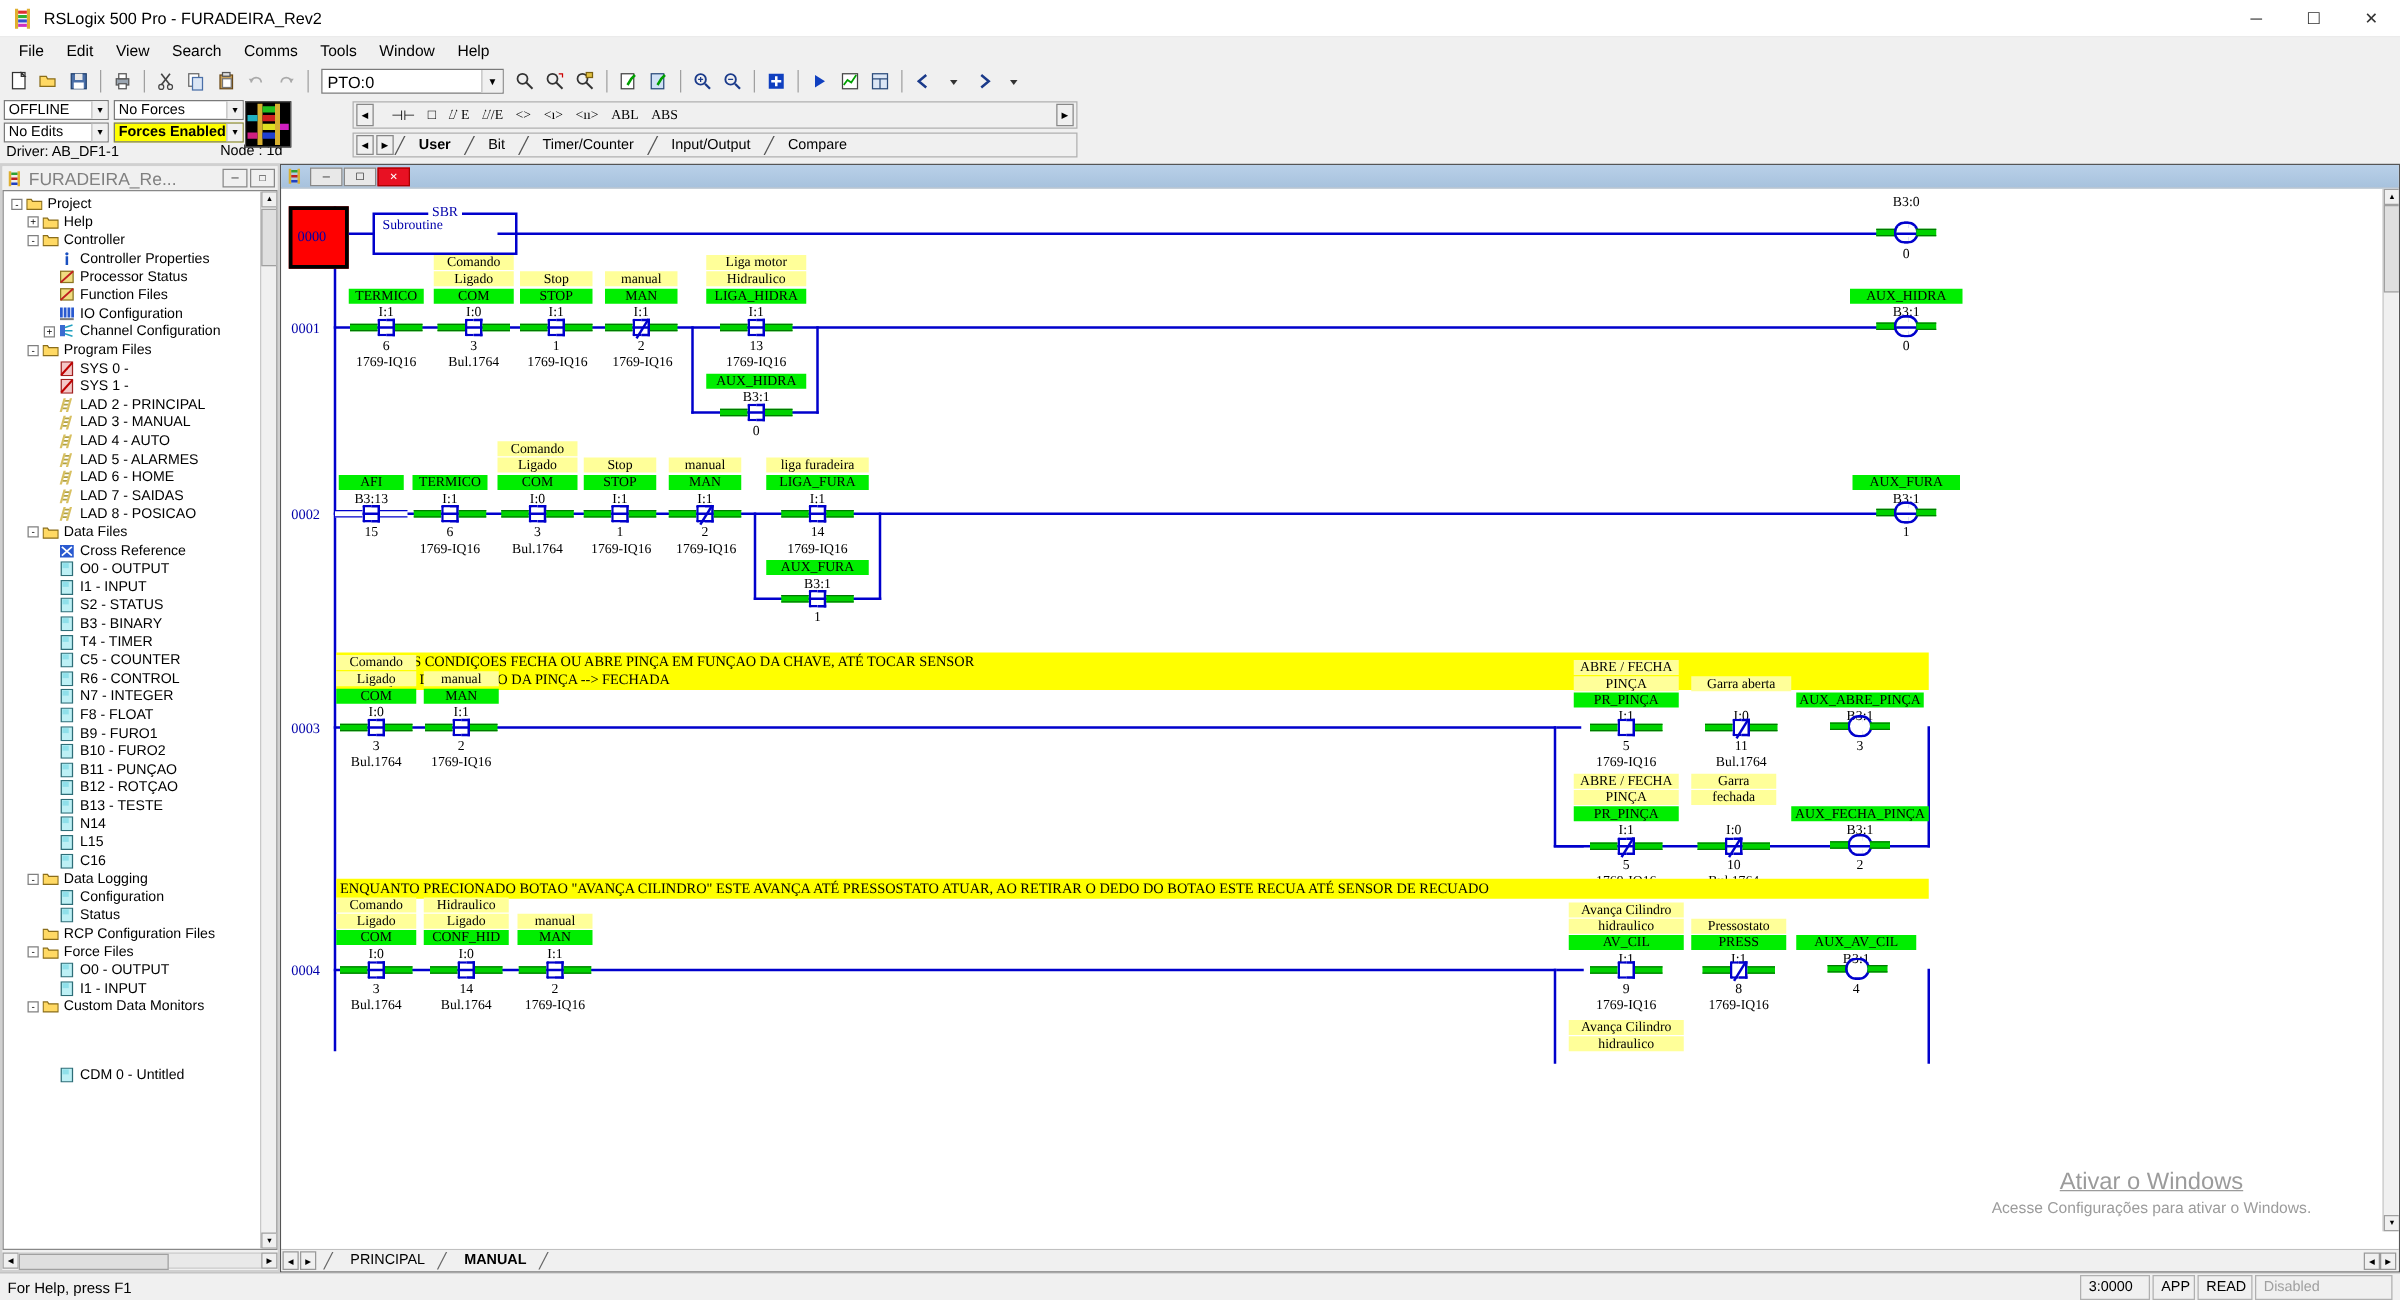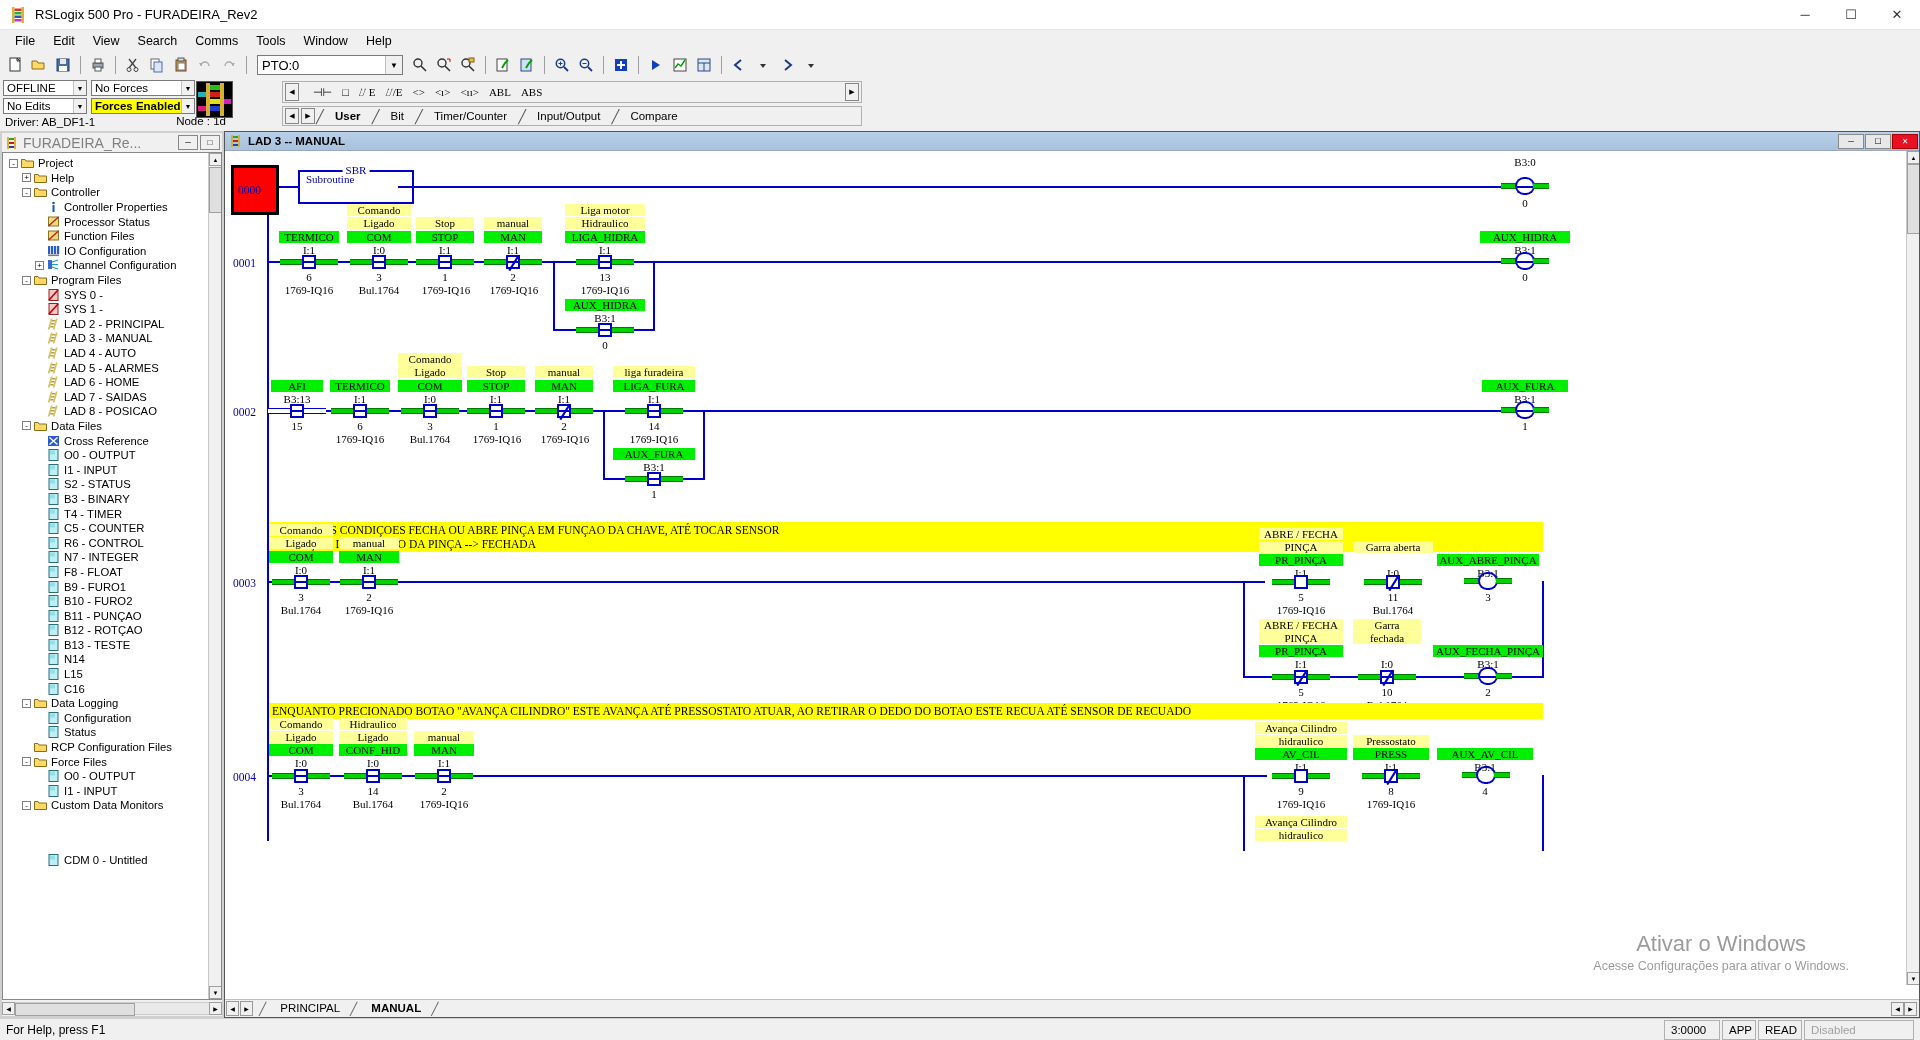--- a/index.html
+++ b/index.html
@@ -166,21 +166,21 @@
   
   .statusbar { height:22px; background:#f0f0f0; display:flex; align-items:center; border-top:1px solid #d0d0d0; flex:0 0 22px; }
   .sb-help { font-size:12px; padding-left:6px; flex:1; }
   .sb-cell { height:20px; border:1px solid #b0b0b0; background:#f0f0f0; font-size:11.5px;
              display:flex; align-items:center; padding:0 6px; margin-right:2px; }
   .sb-cell.dim { color:#a0a0a0; }
 
   
   .watermark { position:absolute; right:70px; bottom:26px; text-align:center; color:#7a7a7a;
                opacity:.75; pointer-events:none; }
-  .watermark .l1 { font-size:22px; }
+  .watermark .l1 { font-size:19px;text-decoration:underline; }
   .watermark .l2 { font-size:12.5px; margin-top:2px; }
 
   svg { display:block; }
 </style>
 </head>
 <body>
 
 <div class="app">
 
   <div class="titlebar">
@@ -979,21 +979,20 @@
       <div class="ladwin-title">
         <span class="lw-icon">
           <svg width="14" height="14" viewBox="0 0 14 14">
             <rect x="2" y="1" width="2" height="12" fill="#d8b030"></rect>
             <rect x="9" y="1" width="2" height="12" fill="#d8b030"></rect>
             <rect x="4" y="2" width="5" height="2" fill="#30a030"></rect>
             <rect x="4" y="6" width="5" height="2" fill="#c02020"></rect>
             <rect x="4" y="10" width="5" height="2" fill="#2040c0"></rect>
           </svg>
         </span>
-        <span class="lw-text">LAD 3 -- MANUAL</span>
         <span class="lw-btn">─</span>
         <span class="lw-btn">☐</span>
         <span class="lw-btn close">✕</span>
       </div>
 
       <div class="lad-canvas">
         <div class="rungarea">
 
           <div class="railL" style="left:42px; top:14px; height:676px;"></div>
 

